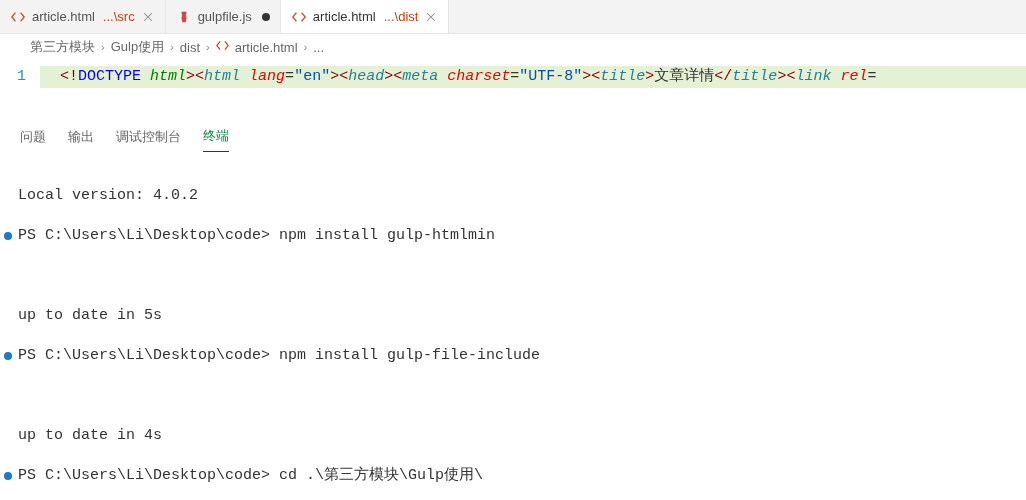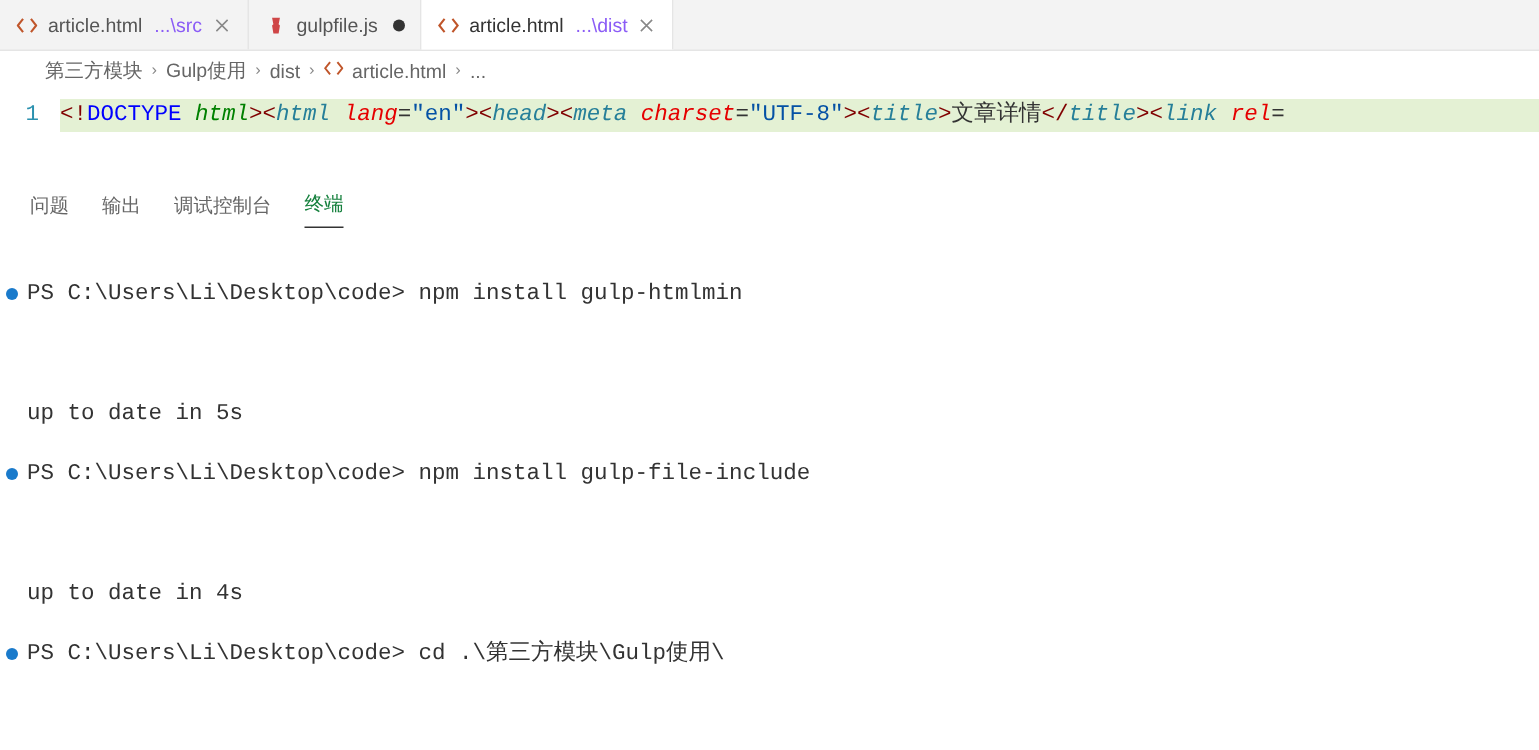--- a/index.html
+++ b/index.html
@@ -31,21 +31,21 @@
     font-size: 13px;
     color: #555;
   }
   .tab.active {
     background: #ffffff;
     color: #333;
   }
   .tab .icon { width: 16px; height: 16px; display:flex; align-items:center; justify-content:center;}
   .tab .close { width:14px; height:14px; display:flex; align-items:center; justify-content:center; color:#888;}
   .dot-dirty { width:8px; height:8px; background:#333; border-radius:50%; margin-left:4px;}
-  .tab .subpath { color:#8b5cf6; margin-left:2px;}
+  .tab .subpath { color:#c2410c; margin-left:2px;}
   
   .breadcrumb {
     display:flex;
     align-items:center;
     gap:6px;
     padding: 4px 14px;
     font-size: 13px;
     color:#666;
     height: 26px;
     margin-left: 16px;
@@ -66,21 +66,21 @@
     width: 40px;
     text-align:right;
     padding-right: 14px;
     color:#2b91af;
   }
   .code-line {
     flex:1;
     white-space: nowrap;
     overflow:hidden;
     background: #e4f1d4;
-    padding: 0 0;
+    padding: 0 20px;
   }
   .tag-br { color:#800000; }
   .tag-name { color:#267f99; font-style: italic; }
   .attr-name { color:#e50000; font-style: italic; }
   .attr-val { color:#0451a5; }
   .doctype { color:#008000; font-style: italic; }
   .doctype-kw { color:#0000ff; text-transform:uppercase;}
   
   .sep { height: 26px; }
   
@@ -175,20 +175,21 @@
 <div class="sep"></div>
 
 <div class="panel-tabs">
   <div class="ptab">问题</div>
   <div class="ptab">输出</div>
   <div class="ptab">调试控制台</div>
   <div class="ptab active">终端</div>
 </div>
 
 <div class="terminal">
+<div class="tl"><span>Local version: 4.0.2</span></div>
 <div class="tl"><span class="bullet b-blue"></span><span>PS C:\Users\Li\Desktop\code&gt;</span><span> npm install gulp-htmlmin</span></div>
 <div class="tl">&nbsp;</div>
 <div class="tl"><span>up to date in 5s</span></div>
 <div class="tl"><span class="bullet b-blue"></span><span>PS C:\Users\Li\Desktop\code&gt;</span><span> npm install gulp-file-include</span></div>
 <div class="tl">&nbsp;</div>
 <div class="tl"><span>up to date in 4s</span></div>
 <div class="tl"><span class="bullet b-blue"></span><span>PS C:\Users\Li\Desktop\code&gt;</span><span> cd .\第三方模块\Gulp使用\</span></div>
 
 
 

